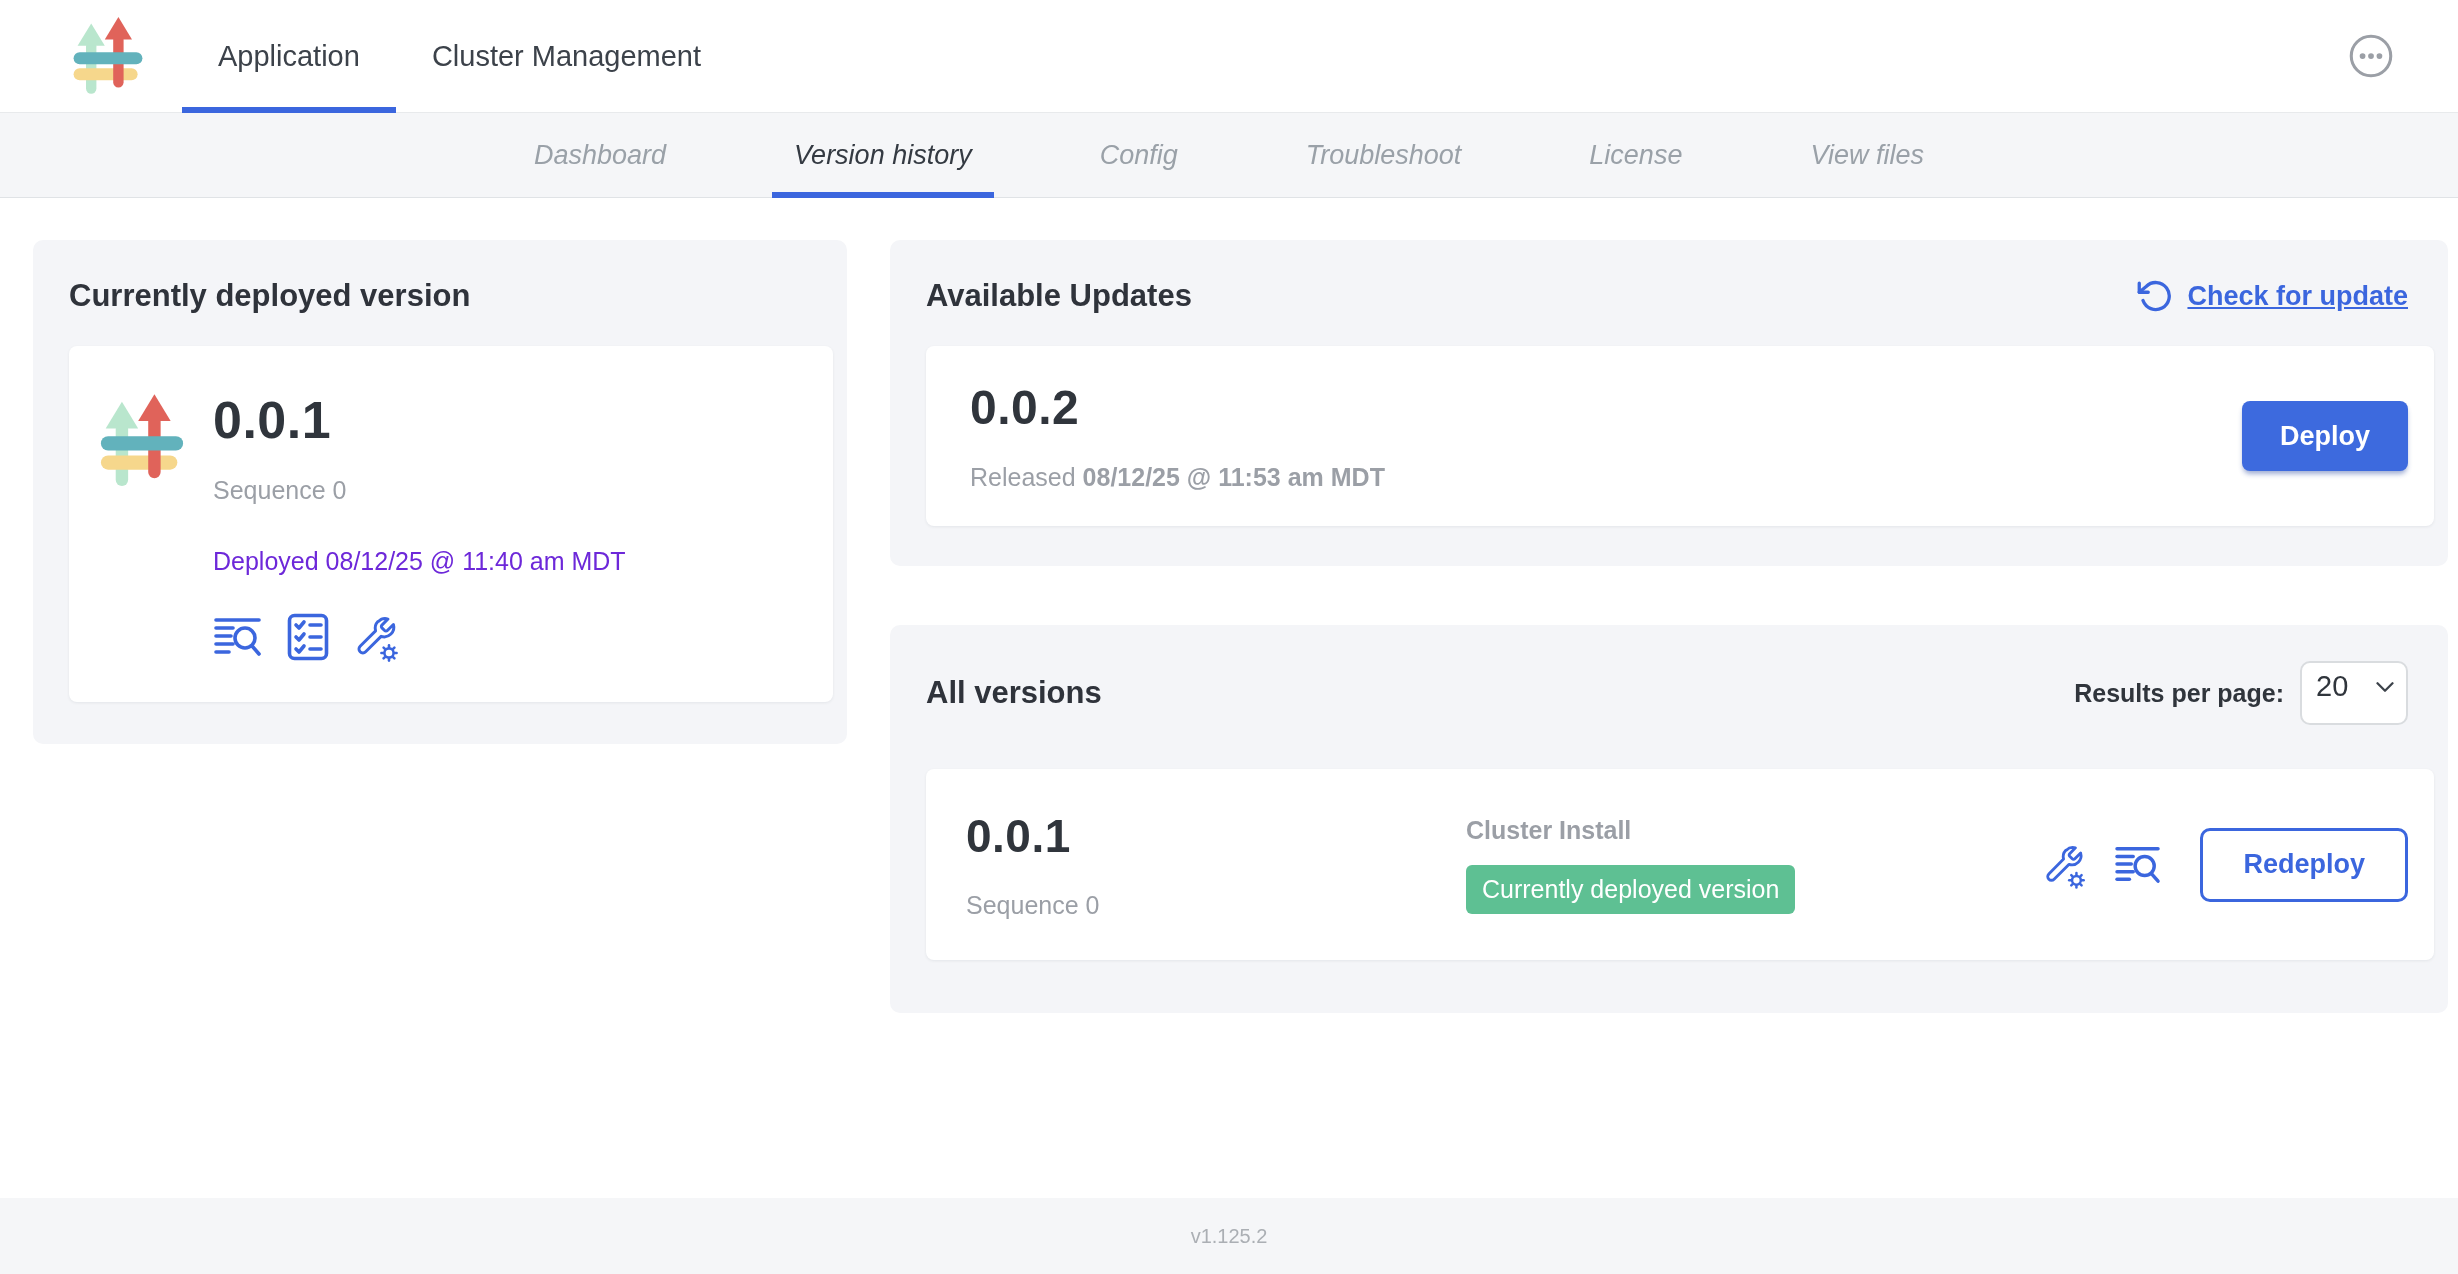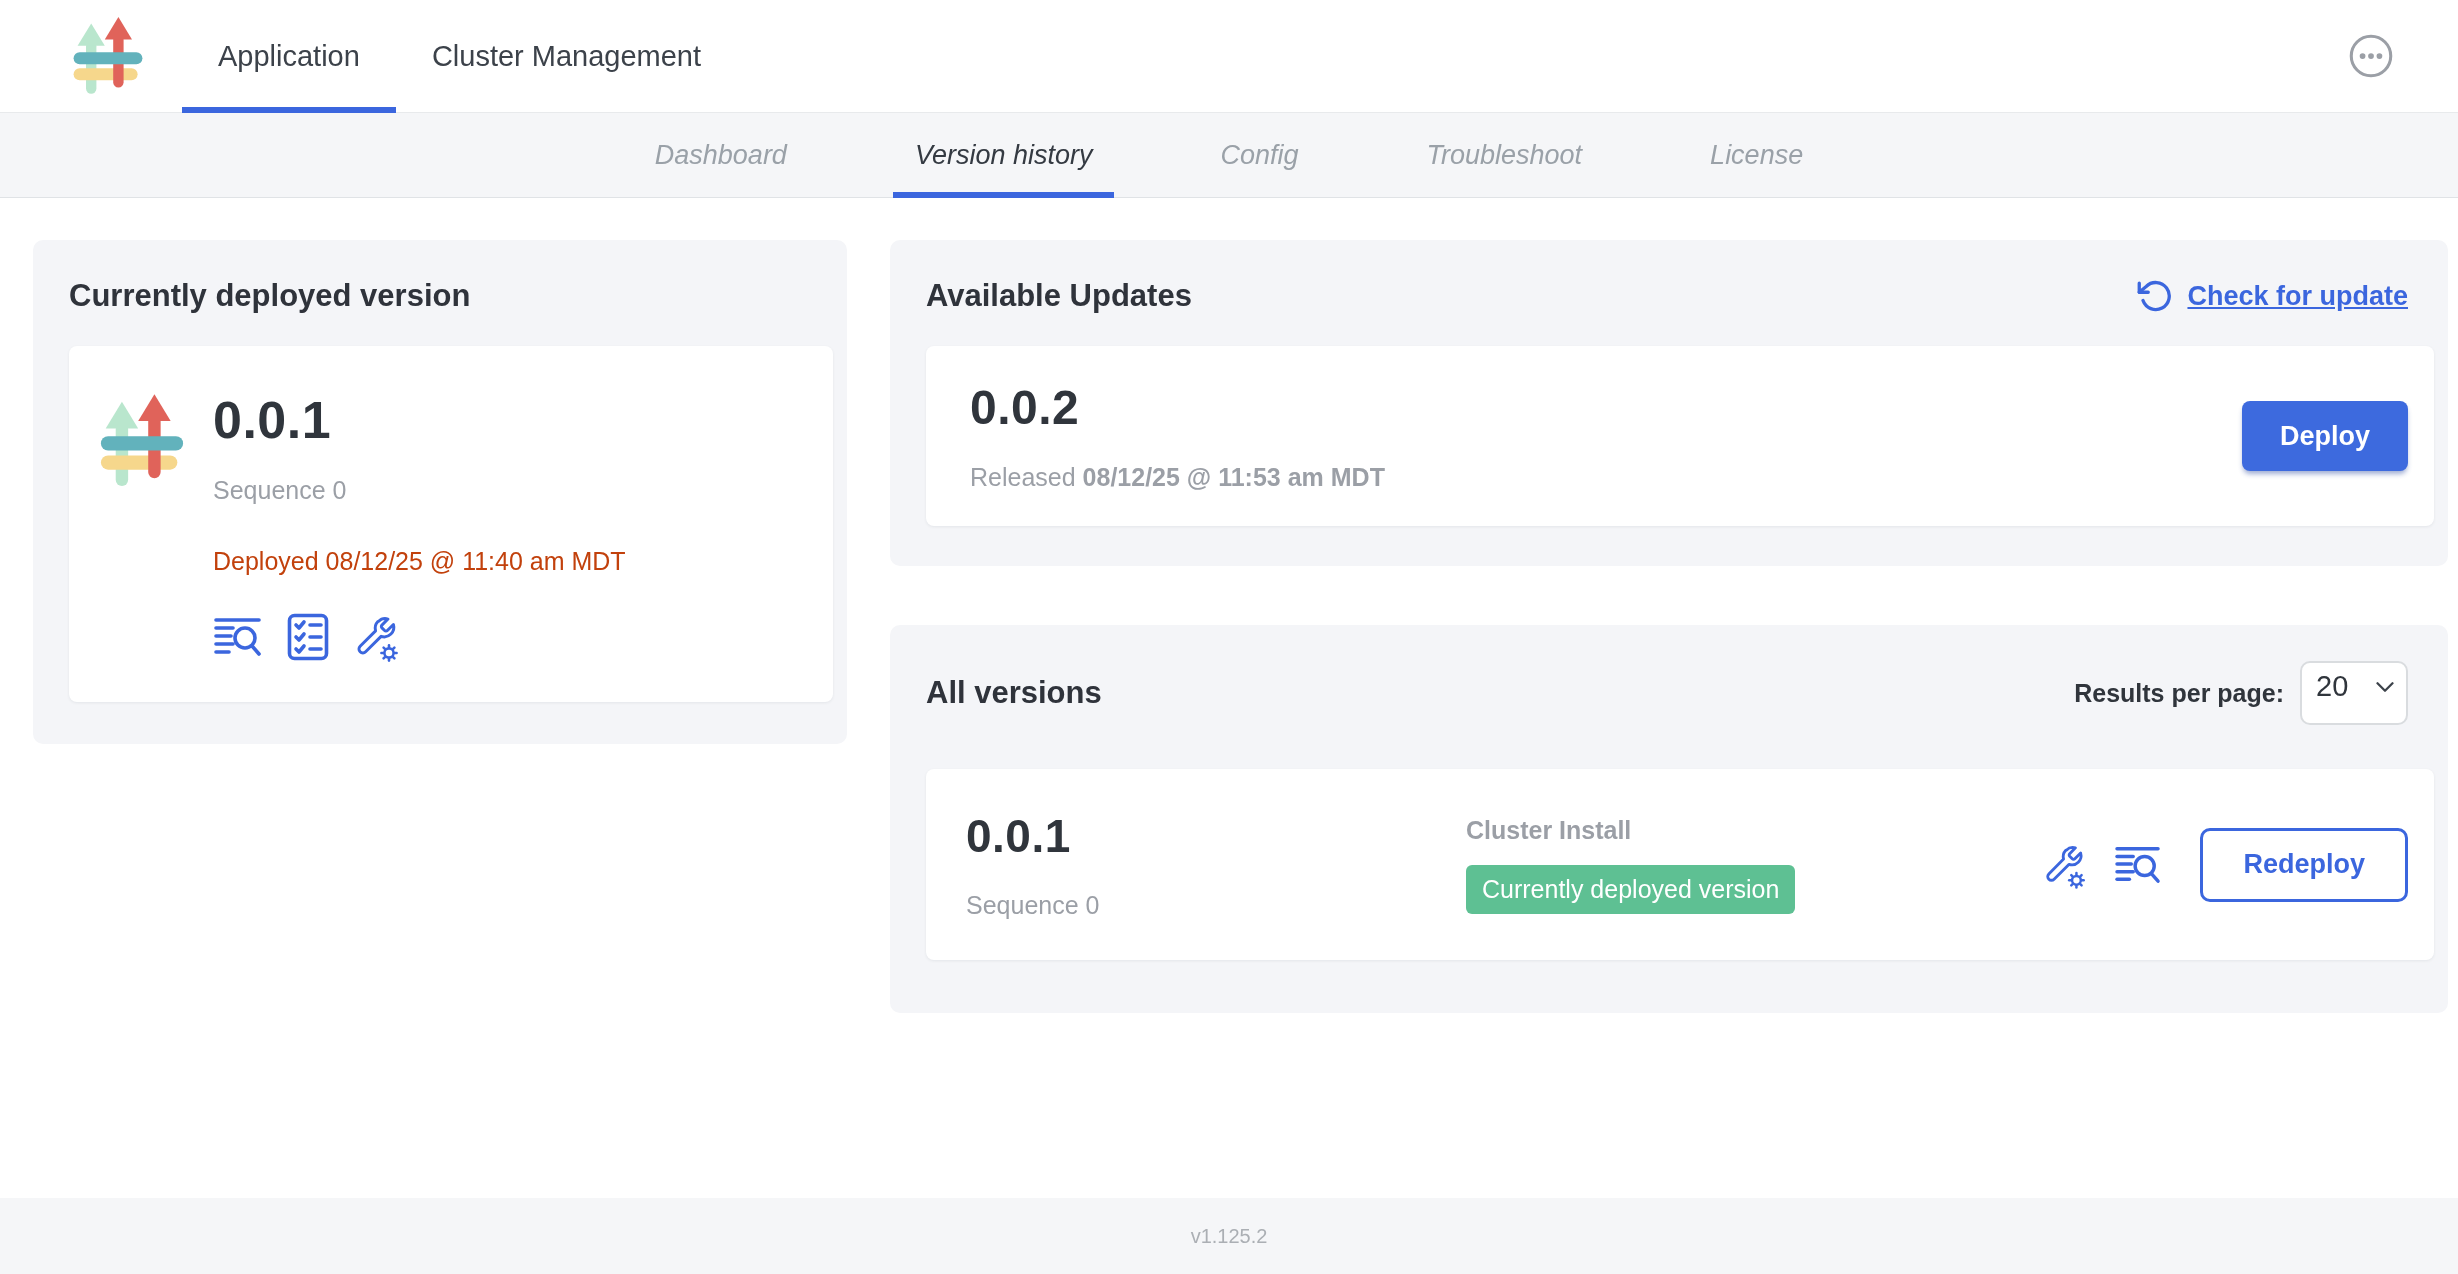--- a/index.html
+++ b/index.html
@@ -101,21 +101,21 @@
   }
   .current-card .inner-card {
     margin-top: 32px;
     padding: 44px 30px 40px 30px;
     display: flex;
     gap: 28px;
   }
   .cv-logo { flex: 0 0 auto; margin-top: 4px; }
   .cv-version { font-size: 52px; font-weight: bold; color: #30353c; letter-spacing: 0.5px; }
   .cv-sequence { margin-top: 26px; font-size: 25px; color: #9b9fa6; }
-  .cv-deployed { margin-top: 42px; font-size: 25px; color: #c2410c; }
+  .cv-deployed { margin-top: 42px; font-size: 25px; color: #6d28d9; }
   .cv-icons { margin-top: 36px; display: flex; align-items: center; gap: 24px; }
   .icon-btn { cursor: pointer; display: inline-flex; }
 
   
   .right-col { flex: 1 1 auto; display: flex; flex-direction: column; }
 
   .updates-card {
     min-height: 301px;
     padding: 38px 14px 40px 36px;
   }
@@ -248,20 +248,21 @@
   </div>
 </header>
 
 <nav class="subnav">
   <div class="subnav-tabs">
     <div class="subnav-tab">Dashboard</div>
     <div class="subnav-tab active">Version history</div>
     <div class="subnav-tab">Config</div>
     <div class="subnav-tab">Troubleshoot</div>
     <div class="subnav-tab">License</div>
+    <div class="subnav-tab">View files</div>
   </div>
 </nav>
 
 <main class="main">
 
   <section class="section-card current-card">
     <h2 class="section-title">Currently deployed version</h2>
     <div class="inner-card">
       <div class="cv-logo">
         <svg width="86" height="96" viewBox="0 0 90 100">

